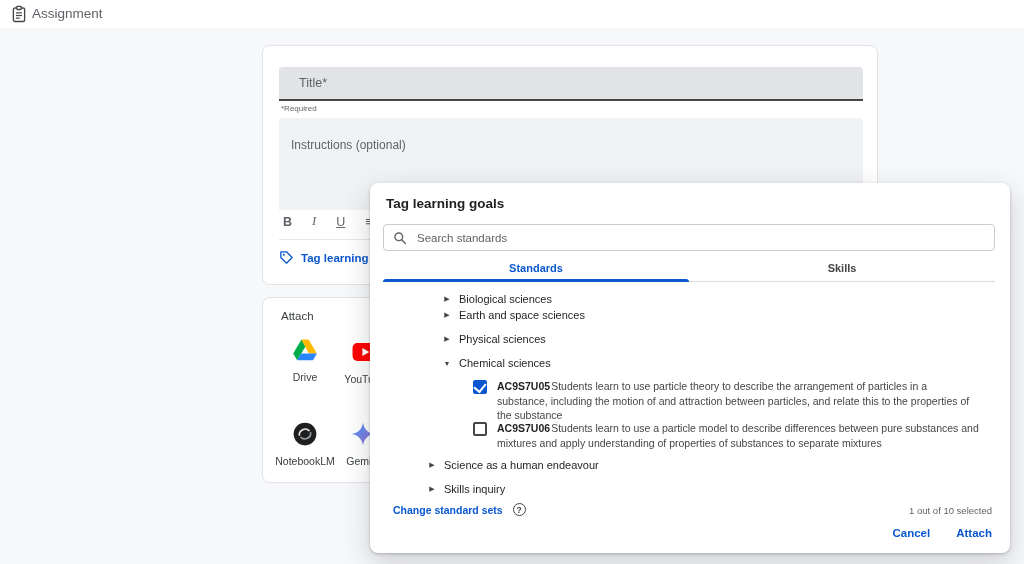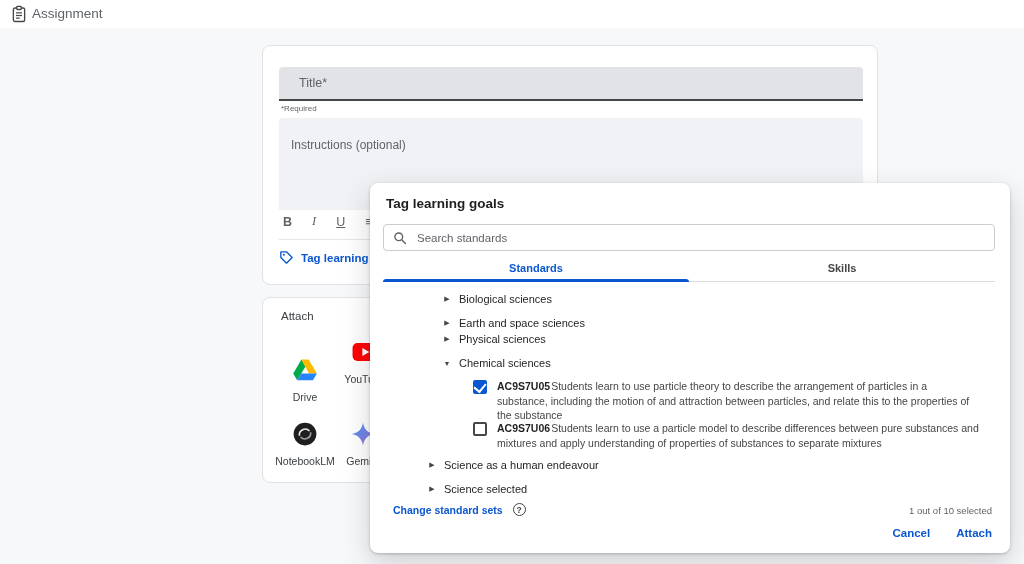--- a/index.html
+++ b/index.html
@@ -107,21 +107,21 @@
         <path d="M2.2 2.2 H9 L15.8 9 L9 15.8 L2.2 9 Z" fill="none" stroke="#0b57d0" stroke-width="1.6" stroke-linejoin="round"></path>
         <circle cx="5.8" cy="5.8" r="1.2" fill="#0b57d0"></circle>
       </svg>
       <span>Tag learning goals</span>
     </button>
   </div>
 
   <div class="card card-attach">
     <div class="attach-title">Attach</div>
 
-    <div class="attach-item" style="left:2px;top:56px;">
+    <div class="attach-item" style="left:2px;top:36px;">
       <div class="ic">
         <svg width="26" height="26" viewBox="0 0 24 24">
           <polygon points="8.7,2.4 1.1,15.2 4.8,21.5 12.4,8.7" fill="#00ac47"></polygon>
           <polygon points="8.7,2.4 15.3,2.4 23,15.2 15.6,15.2" fill="#ffba00"></polygon>
           <polygon points="4.8,21.5 8.5,15.2 23,15.2 19.3,21.5" fill="#2684fc"></polygon>
         </svg>
       </div>
       <div class="lbl">Drive</div>
     </div>
 
@@ -175,21 +175,21 @@
 
     <div class="tabs">
       <div class="tab active">Standards</div>
       <div class="tab">Skills</div>
     </div>
 
     <div class="tree-row lvl2" style="top:107px;">
       <span class="chev">▶</span>
       <span>Biological sciences</span>
     </div>
-    <div class="tree-row lvl2" style="top:131px;">
+    <div class="tree-row lvl2" style="top:123px;">
       <span class="chev">▶</span>
       <span>Earth and space sciences</span>
     </div>
     <div class="tree-row lvl2" style="top:147px;">
       <span class="chev">▶</span>
       <span>Physical sciences</span>
     </div>
     <div class="tree-row lvl2" style="top:171px;">
       <span class="chev">▼</span>
       <span>Chemical sciences</span>
@@ -208,21 +208,21 @@
         <span class="std-code">AC9S7U06</span><span>Students learn to use a particle model to describe differences between pure substances and mixtures and apply understanding of properties of substances to separate mixtures</span>
       </span>
     </div>
 
     <div class="tree-row lvl1" style="top:273px;">
       <span class="chev">▶</span>
       <span>Science as a human endeavour</span>
     </div>
     <div class="tree-row lvl1" style="top:297px;">
       <span class="chev">▶</span>
-      <span>Science selected</span>
+      <span>Skills inquiry</span>
     </div>
 
     <button class="change-link">
       <span class="txt">Change standard sets</span>
       <span class="help-ic">?</span>
     </button>
     <div class="sel-summary">1 out of 10 selected</div>
 
     <div class="dlg-actions">
       <button class="txt-btn">Cancel</button>

